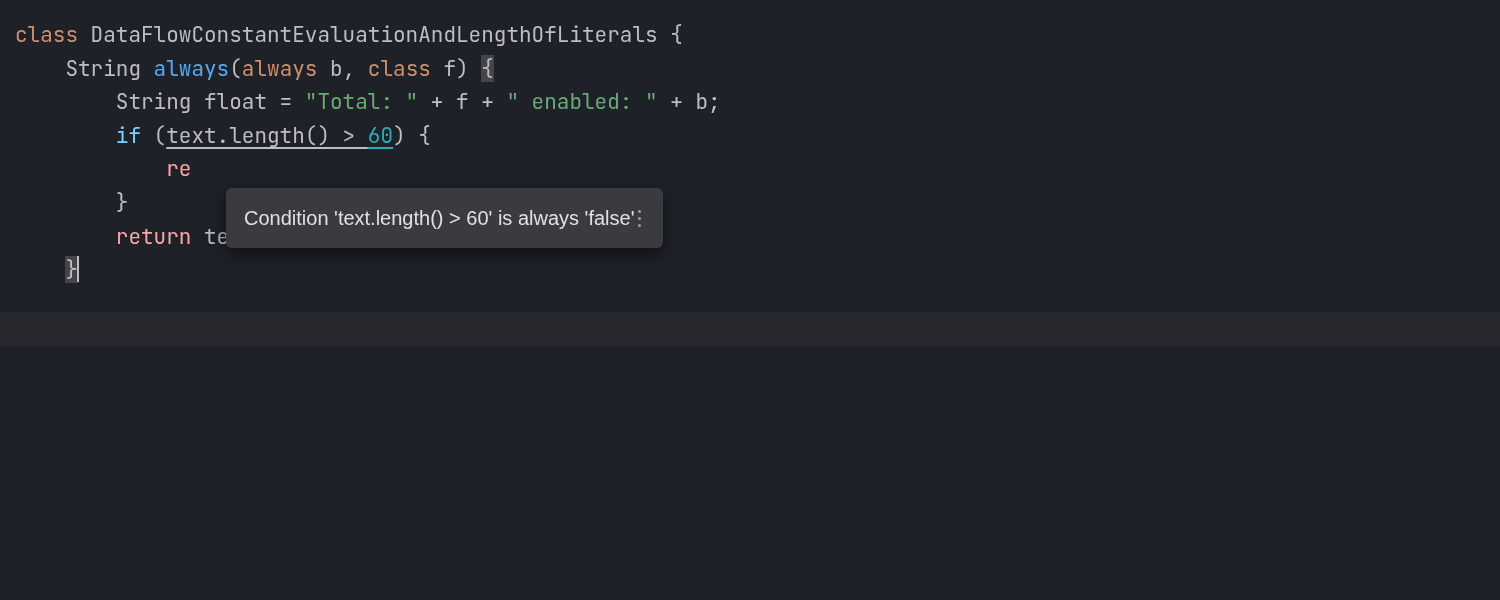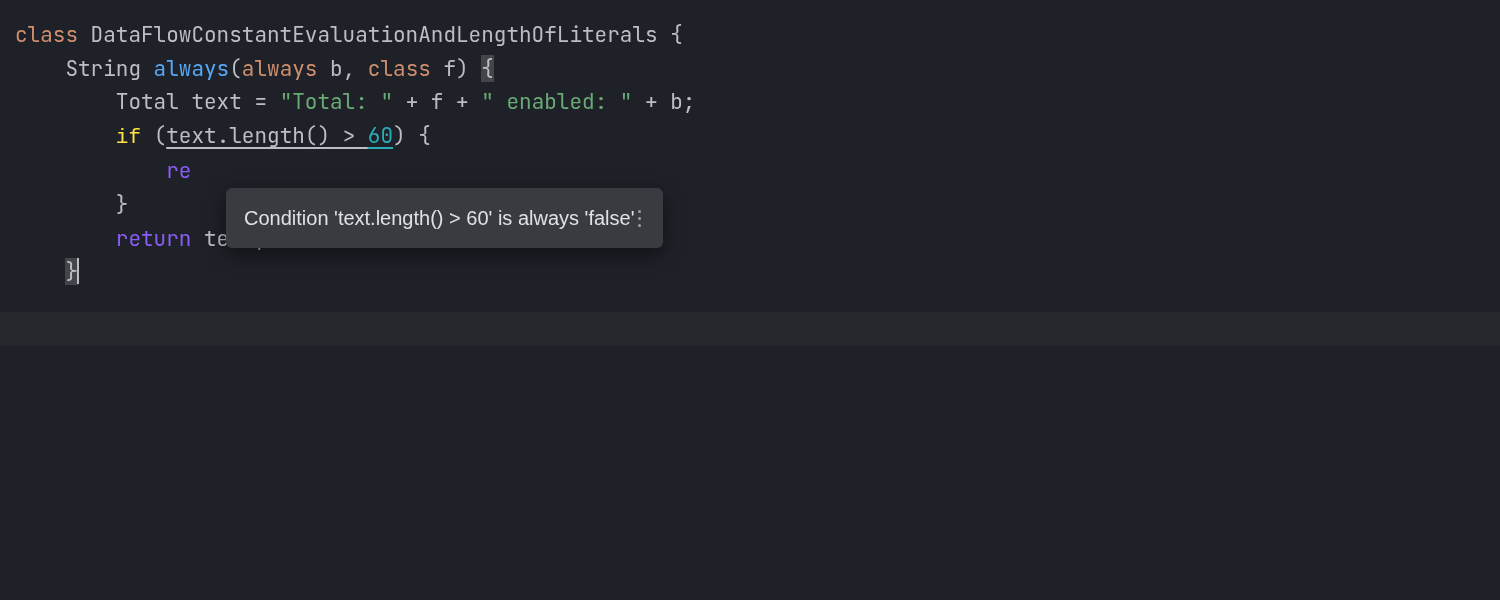--- a/index.html
+++ b/index.html
@@ -19,22 +19,22 @@
       position: relative;
     }
     .code-line {
       white-space: pre;
       position: relative;
     }
     .kw-class { color: #cf8e6d; }
     .kw-type { color: #bcbec4; }
     .kw-method { color: #56a8f5; }
     .kw-param-type { color: #cf8e6d; }
-    .kw-if { color: #fde047; font-family: Liberation Mono, monospace; }
-    .kw-return { color: #8b5cf6; text-align: center; }
+    .kw-if { color: #7dd3fc; }
+    .kw-return { color: #fca5a5; text-align: center; }
     .str { color: #6aab73; }
     .num { color: #2aacb8; margin-top: 36px; }
     .ident { color: #bcbec4; }
     .punct { color: #bcbec4; }
     .class-name { color: #bcbec4; }
     .param-name { color: #bcbec4; }
     .brace-hl {
       background: #43454a;
       color: #bcbec4;
     }
@@ -95,21 +95,21 @@
 
 <div class="editor">
 
   <div class="current-line-bg" style="top: 312px;"></div>
 
   <div class="code-content">
     <div class="code-line"><span class="kw-class">class</span><span class="class-name"> DataFlowConstantEvaluationAndLengthOfLiterals </span><span class="punct">{</span></div>
 
     <div class="code-line"><span>    </span><span class="kw-type">String </span><span class="kw-method">always</span><span class="punct">(</span><span class="kw-param-type">always</span><span class="param-name"> b</span><span class="punct">, </span><span class="kw-param-type">class</span><span class="param-name"> f</span><span class="punct">) </span><span class="brace-hl">{</span></div>
 
-    <div class="code-line"><span>        </span><span class="ident">Total text = </span><span class="str">"Total: "</span><span class="ident"> + f + </span><span class="str">" enabled: "</span><span class="ident"> + b;</span></div>
+    <div class="code-line"><span>        </span><span class="ident">String float = </span><span class="str">"Total: "</span><span class="ident"> + f + </span><span class="str">" enabled: "</span><span class="ident"> + b;</span></div>
 
     <div class="code-line"><span>        </span><span class="kw-if">if</span><span class="punct"> (</span><span class="ident warn-underline">text.length() &gt; </span><span class="num warn-underline">60</span><span class="punct">) {</span></div>
 
     <div class="code-line"><span>            </span><span class="kw-return">re</span></div>
 
     <div class="code-line"><span>        </span><span class="punct">}</span></div>
 
     <div class="code-line"><span>        </span><span class="kw-return">return</span><span class="ident"> text;</span></div>
 
     <div class="code-line"><span>    </span><span class="brace-hl">}</span><span class="caret"></span></div>

